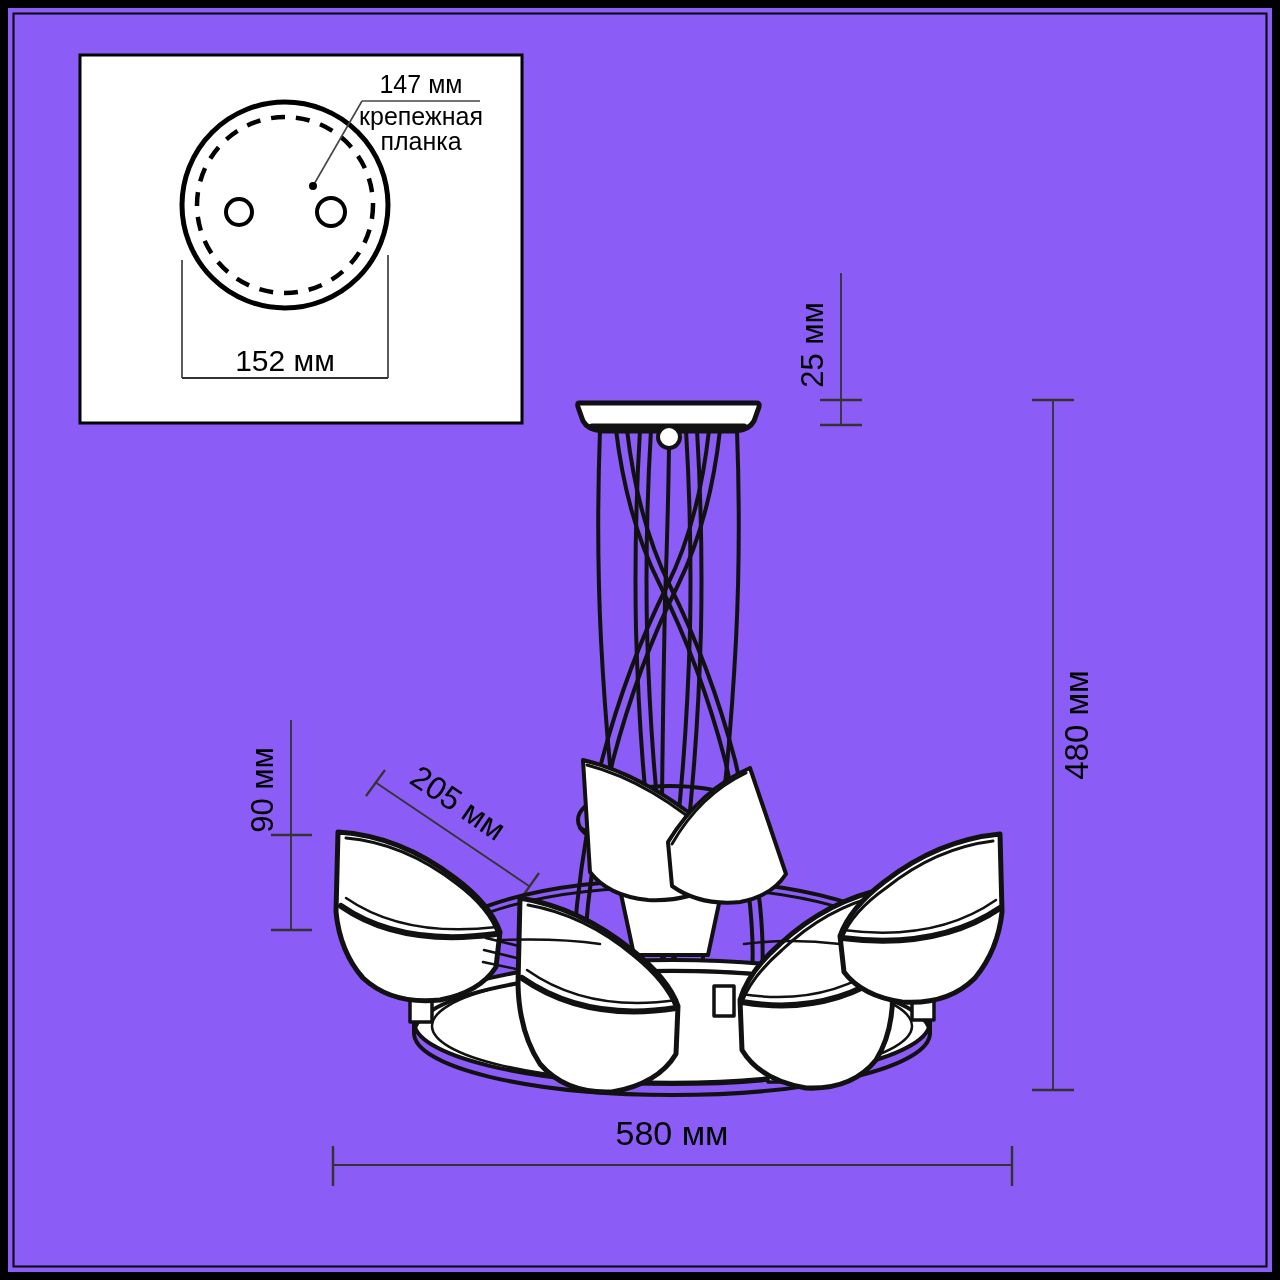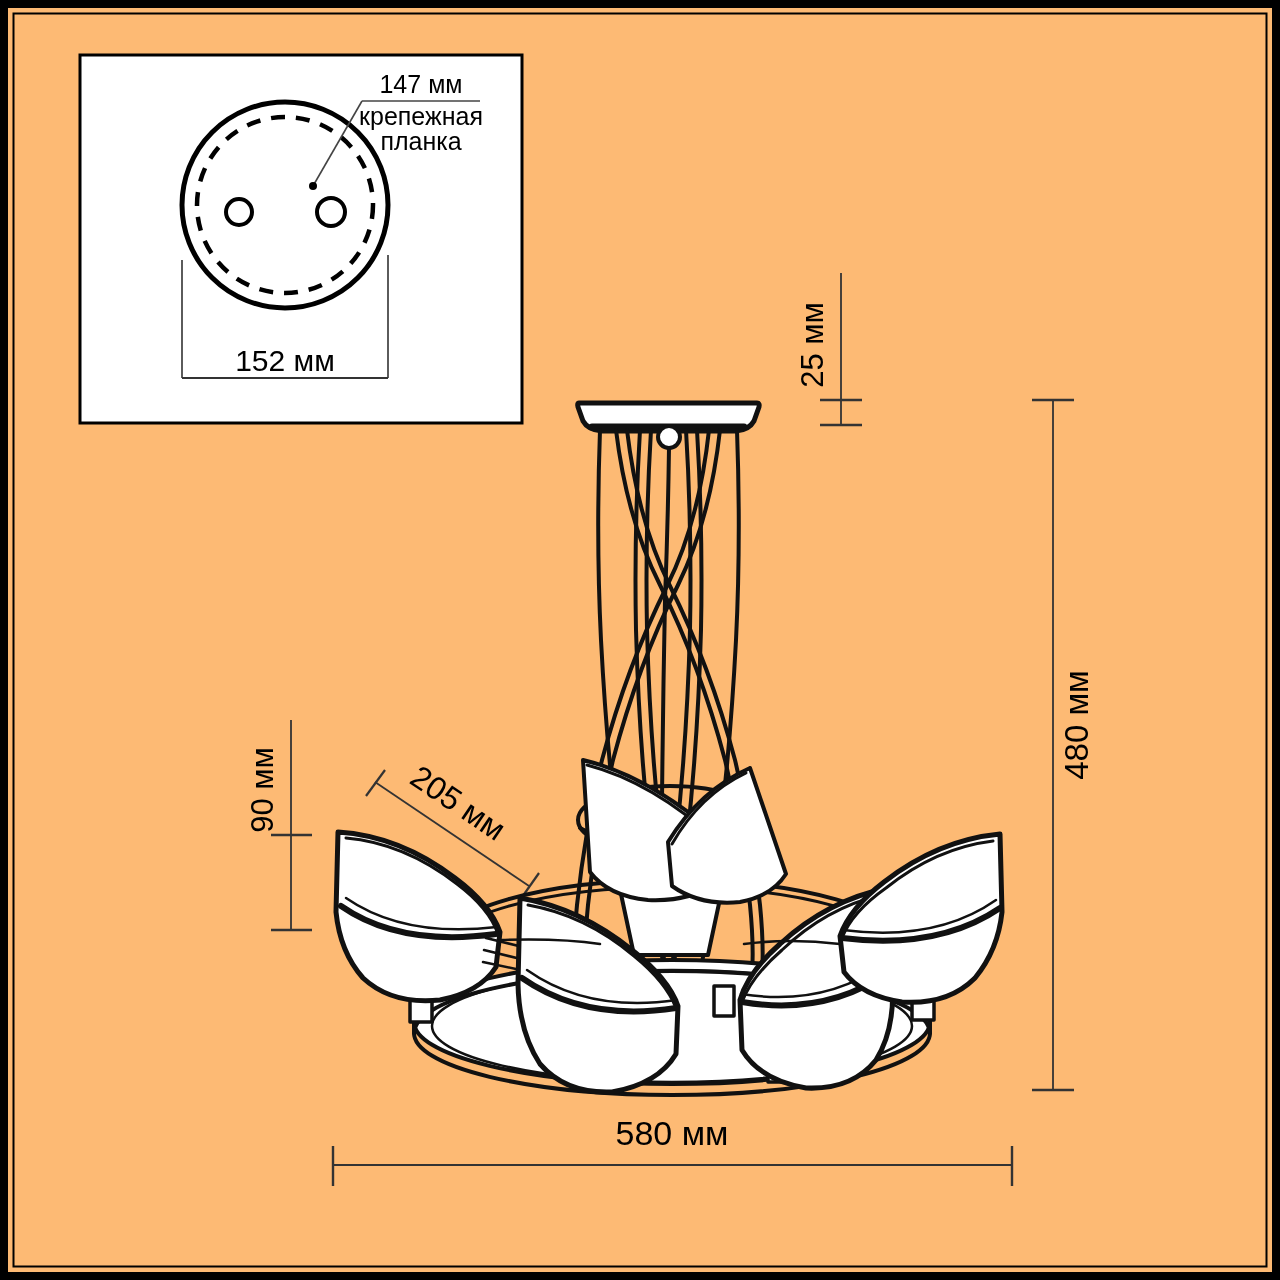--- a/index.html
+++ b/index.html
@@ -7,21 +7,21 @@
     padding: 0;
     background: #ffffff;
   }
   body {
     font-family: "Liberation Sans", sans-serif;
   }
   #page {
     position: relative;
     width: 1280px;
     height: 1280px;
-    background: #fdba74;
+    background: #8b5cf6;
     overflow: hidden;
   }
   #drawing-svg {
     position: absolute;
     left: 0;
     top: 0;
     width: 1280px;
     height: 1280px;
     display: block;
   }

